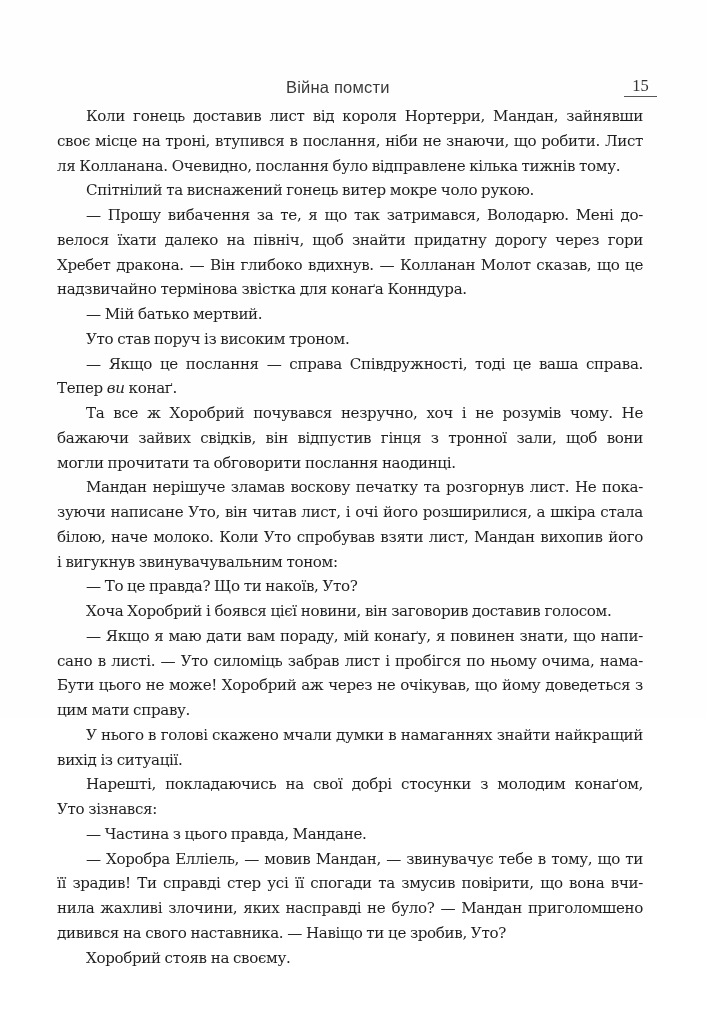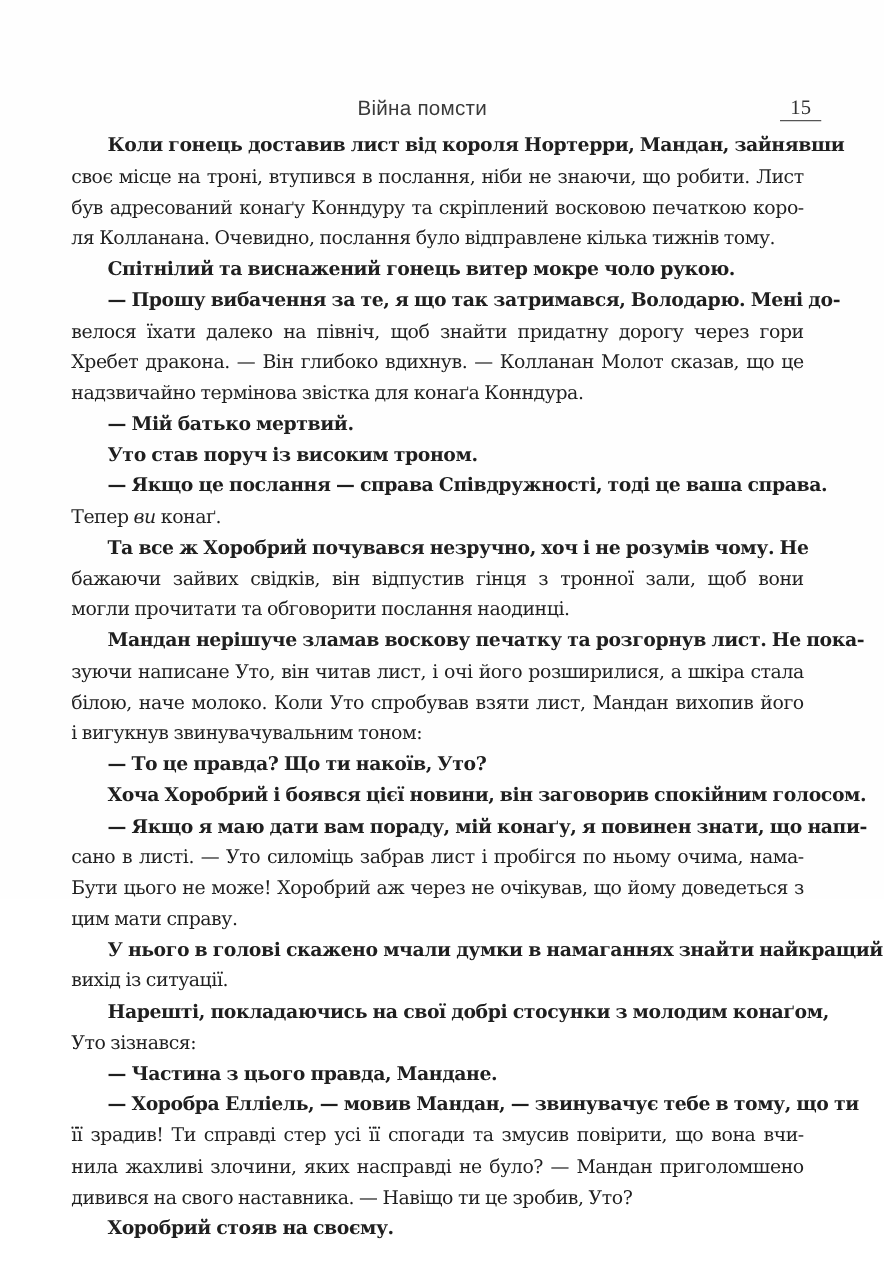--- a/index.html
+++ b/index.html
@@ -19,56 +19,55 @@
   }
   .body-text {
     position: absolute; left: 57px; top: 104px; width: 586px;
     font-family: "DejaVu Serif", serif; font-size: 15.1px; color: #1f1f1f;
     letter-spacing: -0.35px; word-spacing: -0.5px;
   }
   .line {
     height: 24.75px; line-height: 24.75px; white-space: nowrap;
     text-align: justify; text-align-last: justify;
   }
-  .line.indent { padding-left: 29px; font-weight: bold; }
+  .line.indent { padding-left: 29px; }
   .line.last { text-align-last: left; }
   .line em { font-style: italic; }
 </style>
 </head>
 <body>
 
 <div class="page">
   <div class="running-head">
     <span class="running-title">Війна помсти</span>
     <span class="page-number">15</span>
   </div>
 
   <div class="body-text">
     <div class="line indent">Коли гонець доставив лист від короля Нортерри, Мандан, зайнявши</div>
     <div class="line">своє місце на троні, втупився в послання, ніби не знаючи, що робити. Лист</div>
-    <div class="line">був адресований конаґу Конндуру та скріплений восковою печаткою коро-</div>
     <div class="line last">ля Колланана. Очевидно, послання було відправлене кілька тижнів тому.</div>
     <div class="line indent last">Спітнілий та виснажений гонець витер мокре чоло рукою.</div>
     <div class="line indent">— Прошу вибачення за те, я що так затримався, Володарю. Мені до-</div>
     <div class="line">велося їхати далеко на північ, щоб знайти придатну дорогу через гори</div>
     <div class="line">Хребет дракона. — Він глибоко вдихнув. — Колланан Молот сказав, що це</div>
     <div class="line last">надзвичайно термінова звістка для конаґа Конндура.</div>
     <div class="line indent last">— Мій батько мертвий.</div>
     <div class="line indent last">Уто став поруч із високим троном.</div>
     <div class="line indent">— Якщо це послання — справа Співдружності, тоді це ваша справа.</div>
     <div class="line last"><span>Тепер </span><em>ви</em><span> конаґ.</span></div>
     <div class="line indent">Та все ж Хоробрий почувався незручно, хоч і не розумів чому. Не</div>
     <div class="line">бажаючи зайвих свідків, він відпустив гінця з тронної зали, щоб вони</div>
     <div class="line last">могли прочитати та обговорити послання наодинці.</div>
     <div class="line indent">Мандан нерішуче зламав воскову печатку та розгорнув лист. Не пока-</div>
     <div class="line">зуючи написане Уто, він читав лист, і очі його розширилися, а шкіра стала</div>
     <div class="line">білою, наче молоко. Коли Уто спробував взяти лист, Мандан вихопив його</div>
     <div class="line last">і вигукнув звинувачувальним тоном:</div>
     <div class="line indent last">— То це правда? Що ти накоїв, Уто?</div>
-    <div class="line indent last">Хоча Хоробрий і боявся цієї новини, він заговорив спокійним голосом.</div>
+    <div class="line indent last">Хоча Хоробрий і боявся цієї новини, він заговорив доставив голосом.</div>
     <div class="line indent">— Якщо я маю дати вам пораду, мій конаґу, я повинен знати, що напи-</div>
     <div class="line">сано в листі. — Уто силоміць забрав лист і пробігся по ньому очима, нама-</div>
     <div class="line">Бути цього не може! Хоробрий аж через не очікував, що йому доведеться з</div>
     <div class="line last">цим мати справу.</div>
     <div class="line indent">У нього в голові скажено мчали думки в намаганнях знайти найкращий</div>
     <div class="line last">вихід із ситуації.</div>
     <div class="line indent">Нарешті, покладаючись на свої добрі стосунки з молодим конаґом,</div>
     <div class="line last">Уто зізнався:</div>
     <div class="line indent last">— Частина з цього правда, Мандане.</div>
     <div class="line indent">— Хоробра Елліель, — мовив Мандан, — звинувачує тебе в тому, що ти</div>

